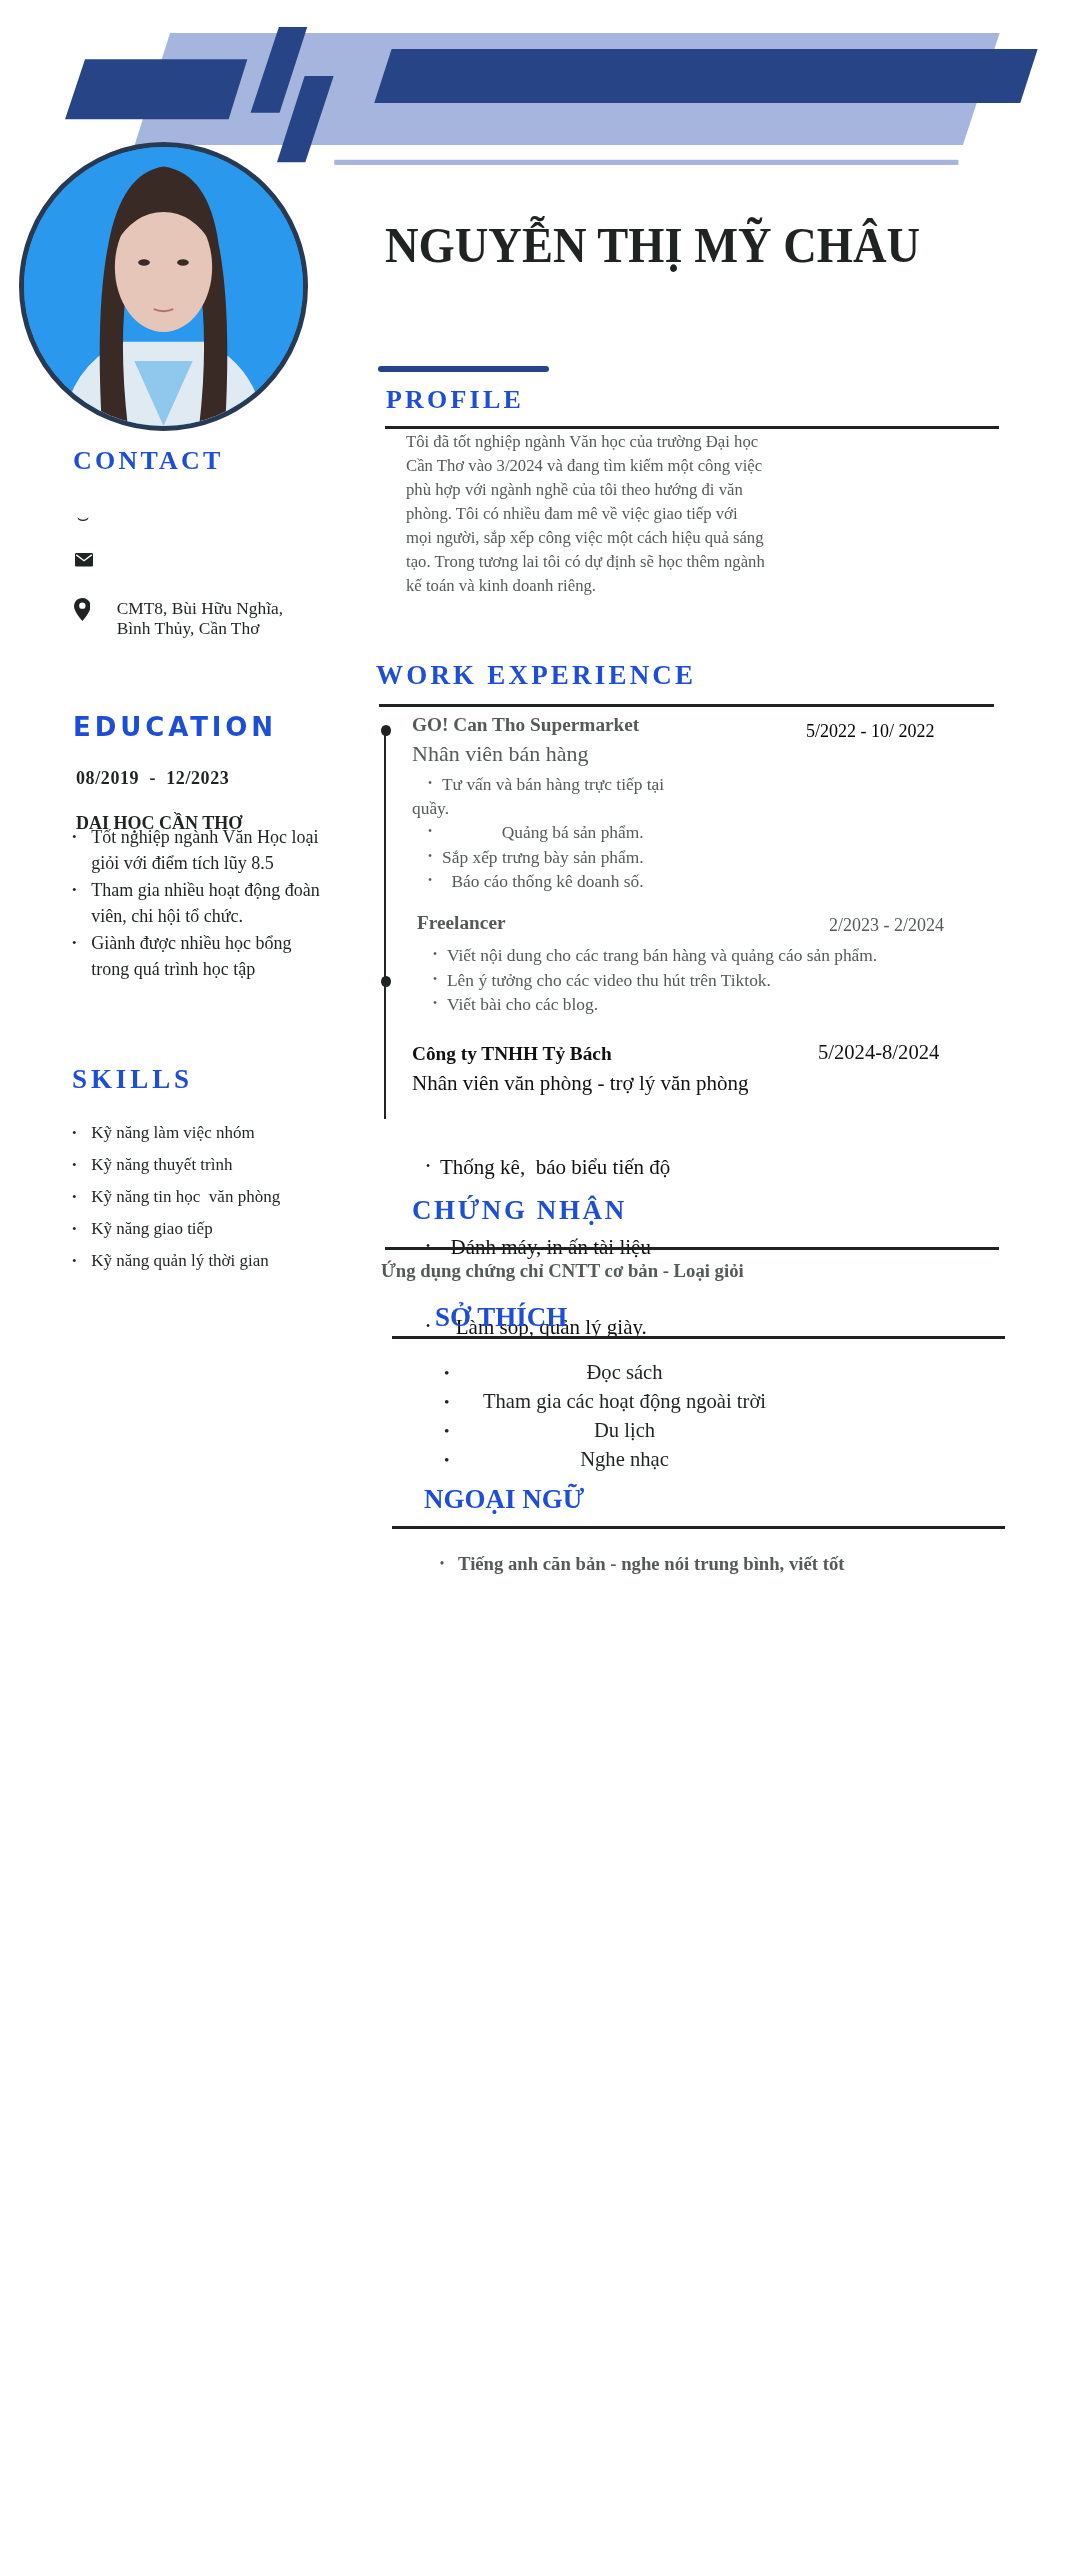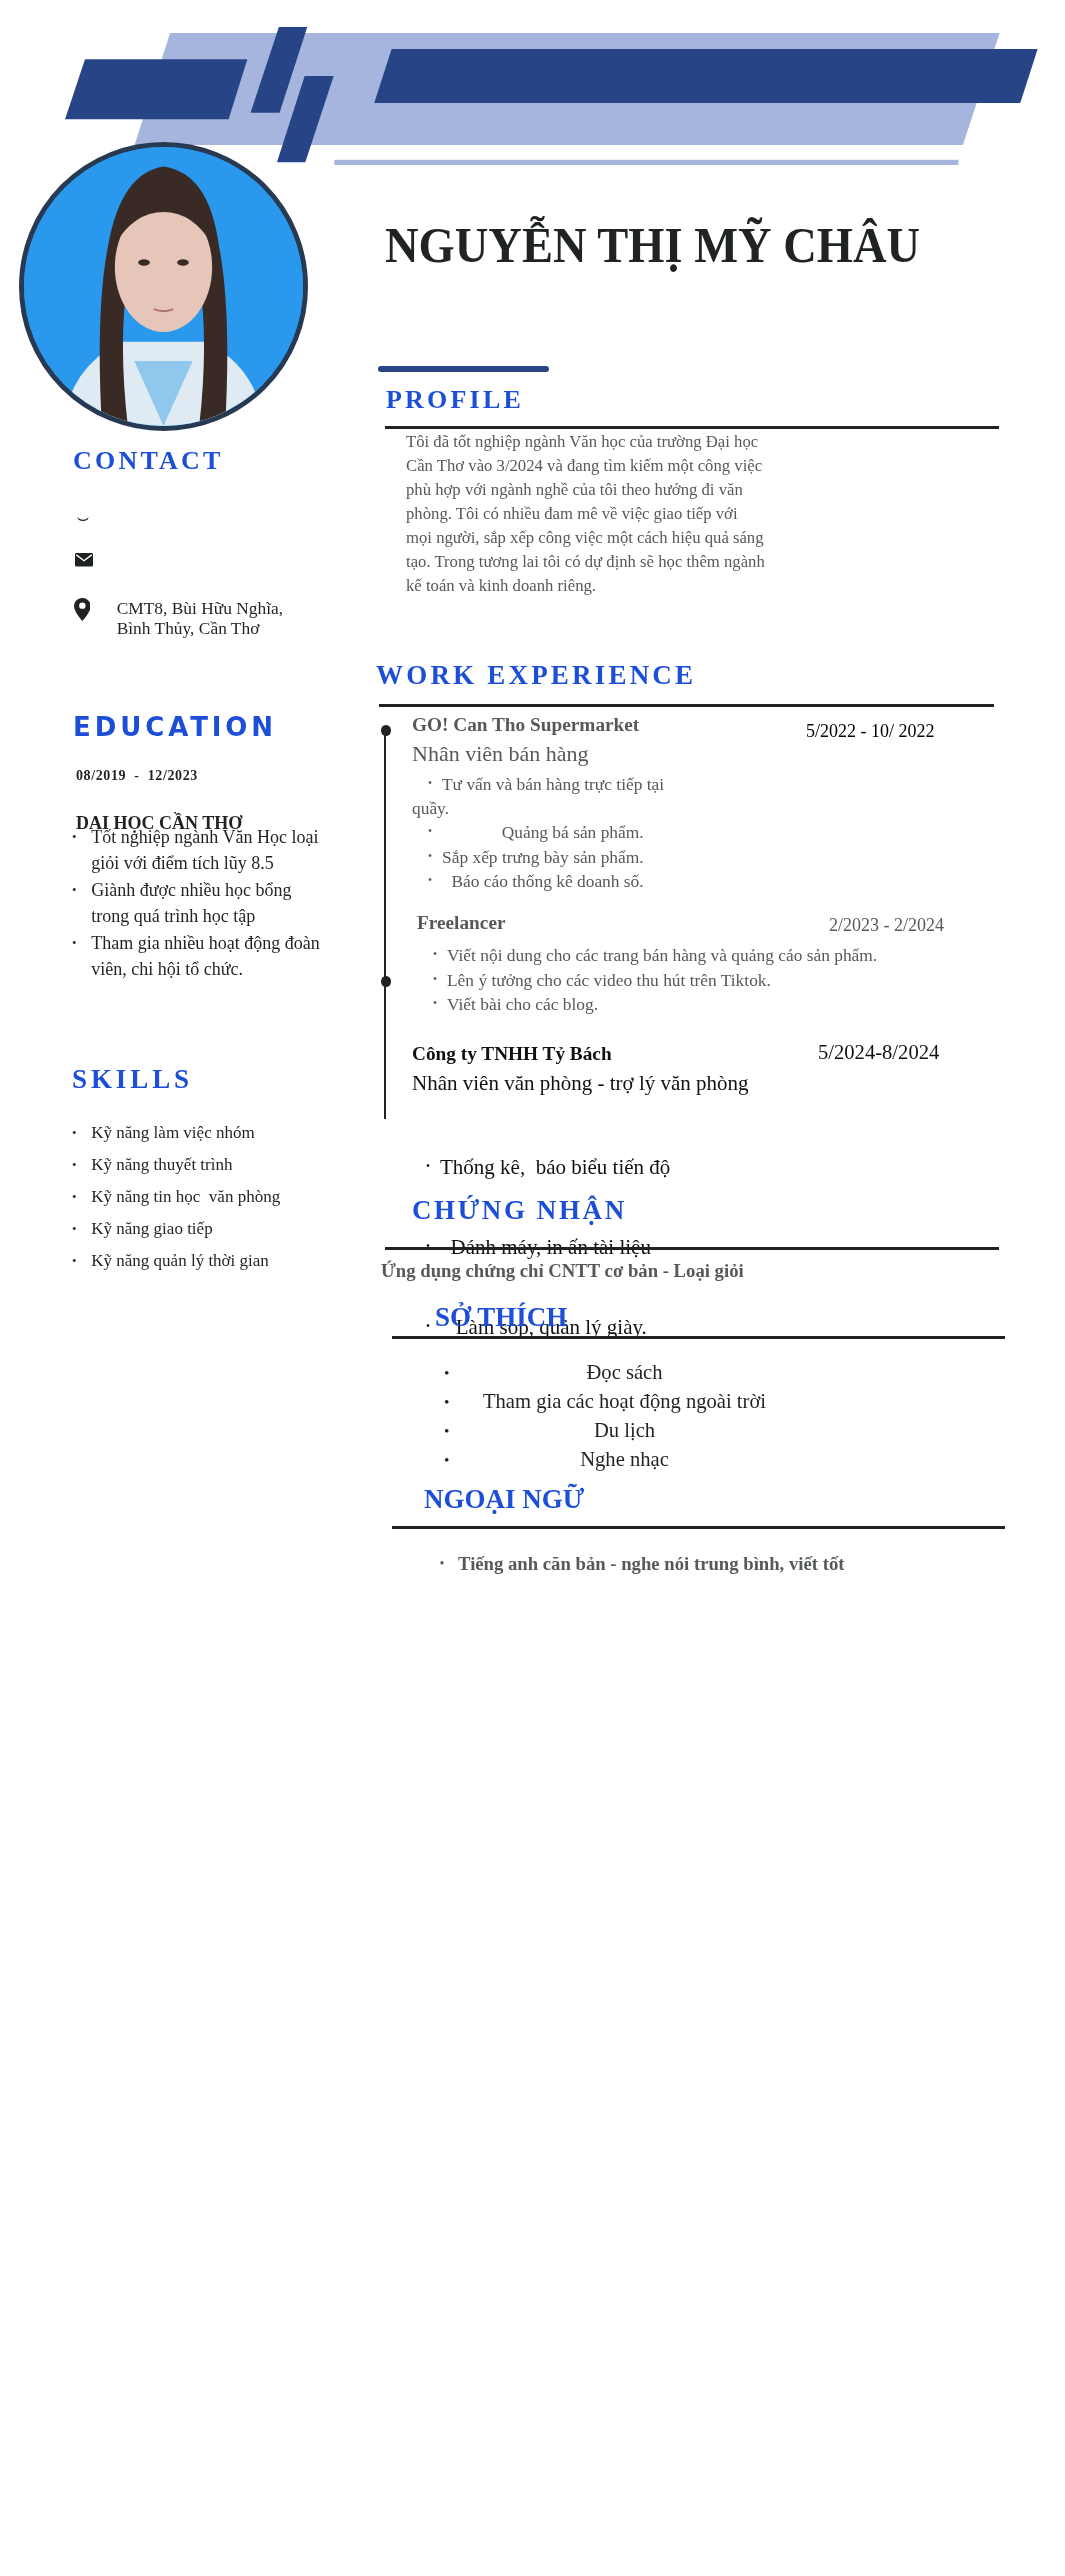--- a/index.html
+++ b/index.html
@@ -8,21 +8,21 @@
   .shape { position:absolute; }
   .photo { position:absolute; left:19.3px; top:142px; width:289px; height:289px; border-radius:50%; background:#2a98ec; border:5.8px solid #283a52; box-sizing:border-box; overflow:hidden; }
   .photo svg { width:100%; height:100%; display:block; }
   .name { position:absolute; left:385px; top:216px; font-family:"Liberation Serif", serif; font-weight:bold; font-size:50px; letter-spacing:0px; color:#1f2321; white-space:nowrap; transform:scaleX(0.93); transform-origin:left top; }
   .sec-title { position:absolute; font-family:"Liberation Serif", serif; font-weight:bold; color:#1d4ed8; white-space:nowrap; }
   .sec-title.spaced { letter-spacing:3.2px; font-size:26px; }
   .rule { position:absolute; height:2.6px; background:#1f2321; }
   .profile-text { position:absolute; left:406px; top:430px; width:361px; font-size:16.7px; line-height:24px; color:#555a58; }
   .contact-row { position:absolute; left:73px; display:flex; align-items:flex-start; gap:16.7px; font-size:17.4px; color:#1f2321; line-height:20px; }
   .contact-row .ic { width:18px; display:flex; justify-content:center; }
-  .edu-date { position:absolute; left:76px; top:768px; font-weight:bold; font-size:14px; letter-spacing:0.6px; }
+  .edu-date { position:absolute; left:76px; top:768px; font-weight:bold; font-size:18px; letter-spacing:0.6px; }
   .edu-school { position:absolute; left:76px; top:795px; font-weight:bold; font-size:18px;margin-top:18px; }
   ul.plain { margin:0; padding:0; list-style:none; }
   .edu-list { position:absolute; left:72px; top:824px; width:258px; font-size:18px; line-height:26.4px; }
   .edu-list li, .skills-list li { position:relative; padding-left:19.3px; }
   .edu-list li::before, .skills-list li::before { content:"•"; position:absolute; left:0; font-size:13px; }
   .skills-list { position:absolute; left:72px; top:1117px; font-size:17px; line-height:32px; }
   .job-company { position:absolute; font-weight:bold; font-size:19.3px; white-space:nowrap; }
   .job-date { position:absolute; font-size:18px; white-space:nowrap; }
   .job-role { position:absolute; font-size:22px; white-space:nowrap; }
   .job-bullets { position:absolute; font-size:17.4px; color:#555a58; white-space:nowrap; }
@@ -88,22 +88,22 @@
     <div>CMT8, Bùi Hữu Nghĩa,</div>
     <div>Bình Thủy, Cần Thơ</div>
   </div>
 </div>
 
 <div class="sec-title" style="left:73px;top:712px;font-family:'DejaVu Sans',sans-serif;font-size:26px;letter-spacing:3.9px;">EDUCATION</div>
 <div class="edu-date" style="white-space:pre;">08/2019  -  12/2023</div>
 <div class="edu-school">DAI HỌC CẦN THƠ</div>
 <ul class="plain edu-list">
   <li>Tốt nghiệp ngành Văn Học loại giỏi với điểm tích lũy 8.5</li>
+  <li>Tham gia nhiều hoạt động đoàn viên, chi hội tổ chức.</li>
   <li>Giành được nhiều học bổng trong quá trình học tập</li>
-  <li>Tham gia nhiều hoạt động đoàn viên, chi hội tổ chức.</li>
 </ul>
 
 <div class="sec-title spaced" style="left:72px;top:1064px;font-size:27px;letter-spacing:3.9px;">SKILLS</div>
 <ul class="plain skills-list">
   <li>Kỹ năng làm việc nhóm</li>
   <li>Kỹ năng thuyết trình</li>
   <li style="white-space:pre;">Kỹ năng tin học  văn phòng</li>
   <li>Kỹ năng giao tiếp</li>
   <li>Kỹ năng quản lý thời gian</li>
 </ul>

